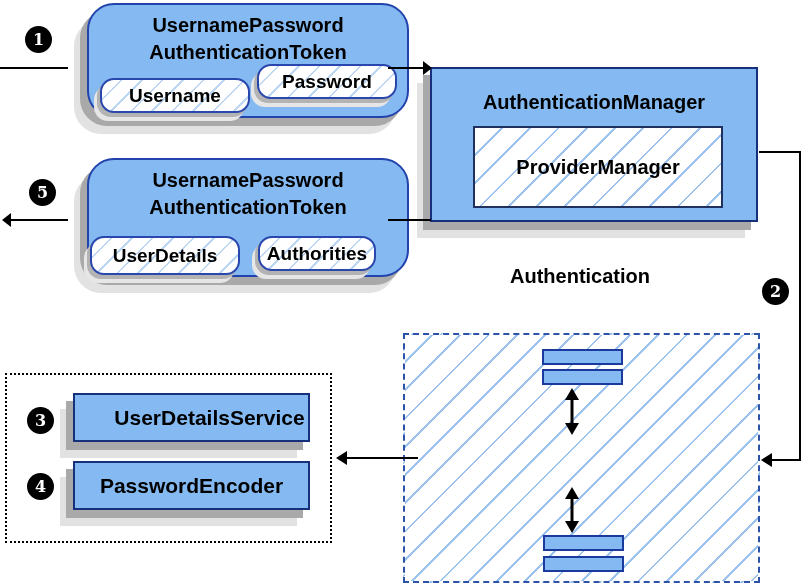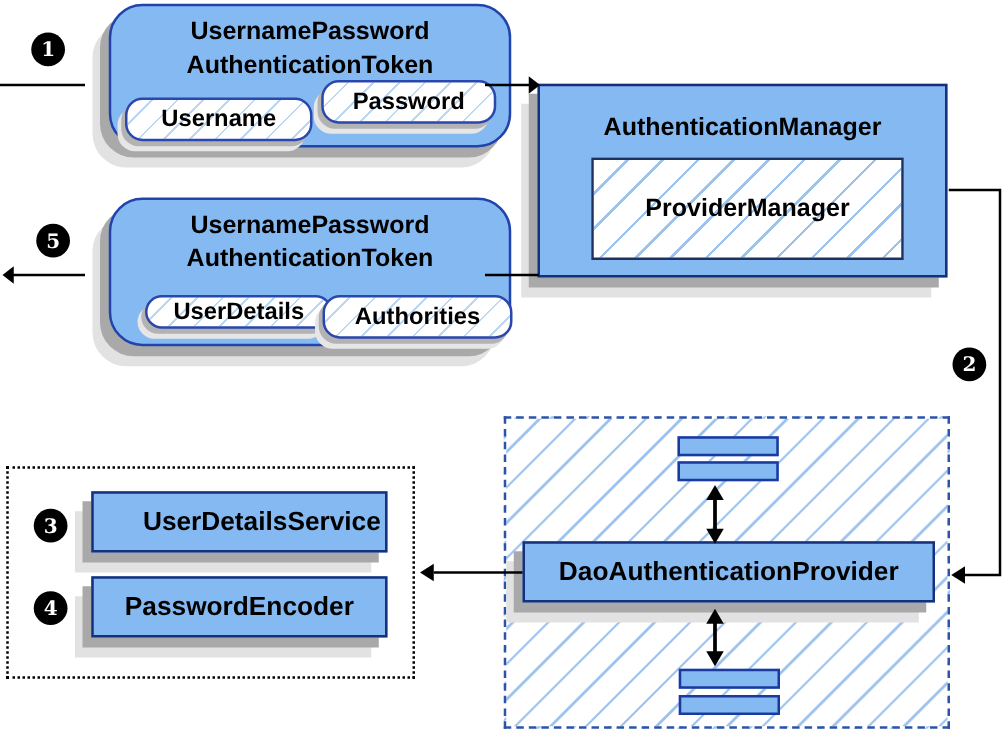--- a/index.html
+++ b/index.html
@@ -44,20 +44,21 @@
 </head>
 <body>
 
 <div class="canvas">
 
   <div class="abs dashed-group hatch" style="left:403px;top:333px;width:357px;height:250px;"></div>
 
   <div class="abs dotted-group" style="left:5px;top:373px;width:327px;height:170px;"></div>
 
   <div class="abs heading" style="left:470px;top:263px;width:220px;">
+    <div>Authentication</div>
   </div>
 
   <div class="abs blue-box rounded shadow-big node" style="left:67px;top:3px;width:322px;height:115px;">
     <div class="title" style="margin-top:7px;">
       <div>UsernamePassword</div>
       <div>AuthenticationToken</div>
     </div>
     <div class="abs field hatch-lite shadow-sm" style="left:11px;top:73px;width:150px;height:35px;">Username</div>
     <div class="abs field hatch-lite shadow-sm" style="left:168px;top:59px;width:140px;height:35px;">Password</div>
   </div>
@@ -65,28 +66,27 @@
   <div class="abs blue-box shadow-big node" style="left:430px;top:67px;width:328px;height:155px;">
     <div class="title" style="margin-top:20px;text-align:center;">AuthenticationManager</div>
     <div class="abs hatch center" style="left:41px;top:57px;width:250px;height:82px;border:2px solid #20315f;font-weight:bold;font-size:20px;">ProviderManager</div>
   </div>
 
   <div class="abs blue-box rounded shadow-big node" style="left:67px;top:158px;width:322px;height:119px;">
     <div class="title" style="margin-top:7px;">
       <div>UsernamePassword</div>
       <div>AuthenticationToken</div>
     </div>
-    <div class="abs field hatch-lite shadow-sm" style="left:27px;top:76px;width:150px;height:27px;">UserDetails</div>
-    <div class="abs field hatch-lite shadow-sm" style="left:169px;top:76px;width:152px;height:35px;">Authorities</div>
+    <div class="abs field hatch-lite shadow-sm" style="left:1px;top:76px;width:150px;height:39px;">UserDetails</div>
+    <div class="abs field hatch-lite shadow-sm" style="left:169px;top:76px;width:118px;height:35px;">Authorities</div>
   </div>
 
   <div class="abs bar" style="left:542px;top:349px;"></div>
   <div class="abs bar" style="left:542px;top:369px;"></div>
 
-  <div class="abs blue-box shadow-big node center" style="left:418px;top:433px;width:330px;height:49px;font-size:21px;">DaoAuthenticationProvider</div>
 
   <div class="abs bar" style="left:543px;top:535px;"></div>
   <div class="abs bar" style="left:543px;top:556px;"></div>
 
   <div class="abs blue-box shadow-big node center" style="left:73px;top:393px;width:237px;height:49px;font-size:21px;padding-left:36px;">UserDetailsService</div>
   <div class="abs blue-box shadow-big node center" style="left:73px;top:461px;width:237px;height:49px;font-size:21px;">PasswordEncoder</div>
 
   <div class="abs badge" style="left:25px;top:26px;">1</div>
   <div class="abs badge" style="left:29px;top:179px;">5</div>
   <div class="abs badge" style="left:762px;top:278px;">2</div>

